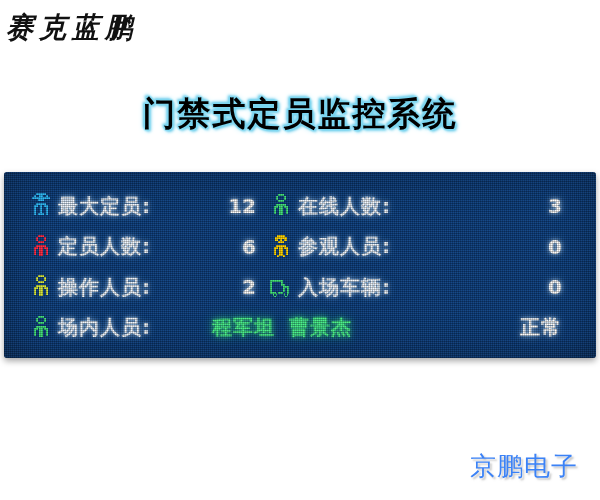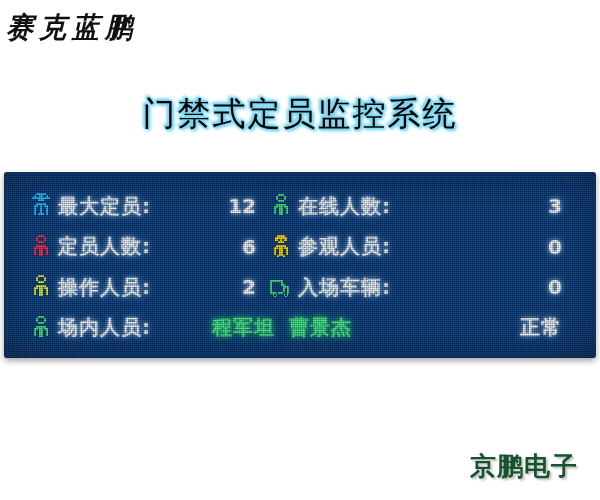--- a/index.html
+++ b/index.html
@@ -56,21 +56,21 @@
   }
 
   
   #page-title {
     position: absolute;
     left: 0;
     top: 92px;
     width: 600px;
     text-align: center;
     font-family: "DejaVu Sans", sans-serif;
-    font-weight: normal;
+    font-weight: bold;
     font-size: 33px;
     letter-spacing: 2px;
     color: #000000;
     text-shadow:
        0 0 2px #7fd8f2,
        1px 0 2px #7fd8f2,
       -1px 0 2px #7fd8f2,
        0 1px 2px #7fd8f2,
        0 -1px 2px #7fd8f2,
        2px 2px 3px #63c8e8,
@@ -179,23 +179,23 @@
     white-space: nowrap;
     text-shadow: 0 0 4px rgba(210,235,255,0.9), 0 0 10px rgba(150,205,255,0.6);
   }
 
   
   #footer-mark {
     position: absolute;
     right: 22px;
     bottom: 16px;
     font-family: "DejaVu Sans", sans-serif;
-    font-weight: bold;
+    font-weight: normal;
     font-size: 26px;
-    color: #14532d;
+    color: #3b82f6;
     letter-spacing: 1px;
     text-shadow: 2px 2px 2px rgba(150,150,150,0.55);
     white-space: nowrap;
     text-align: center;
   }
 </style>
 </head>
 <body>
 
 <div id="brand-logo">

